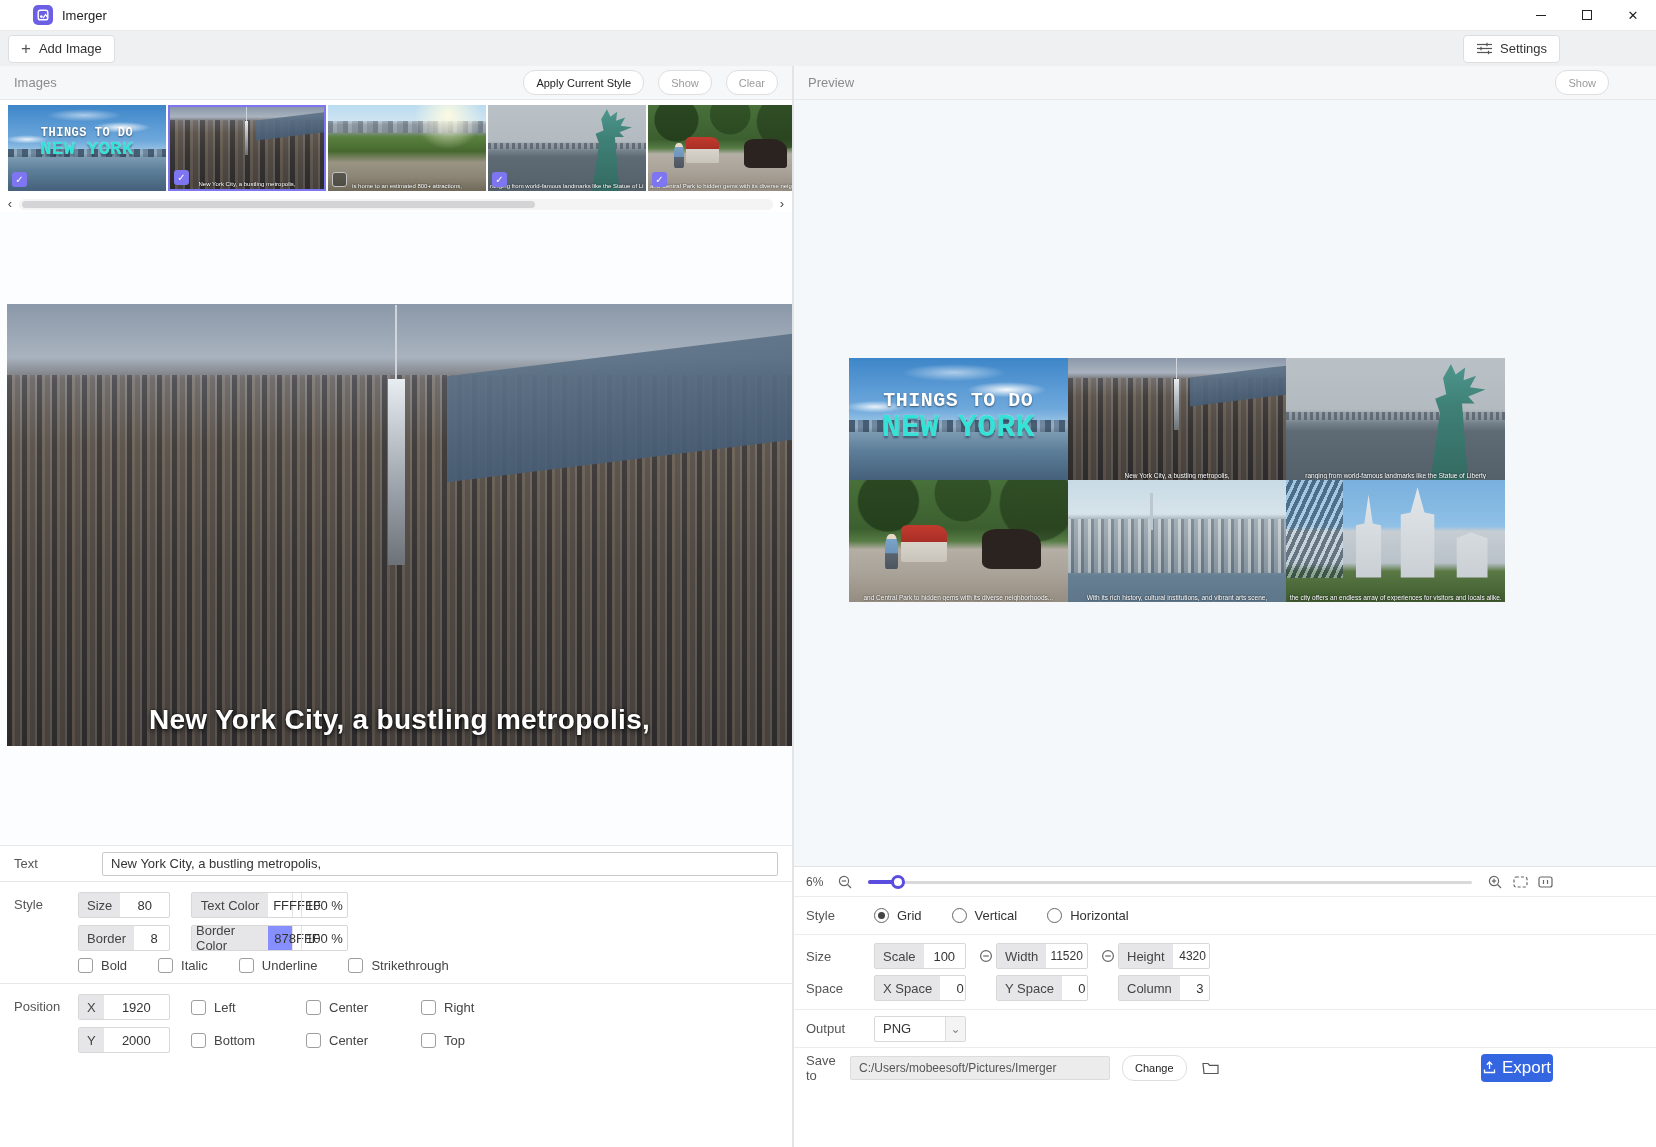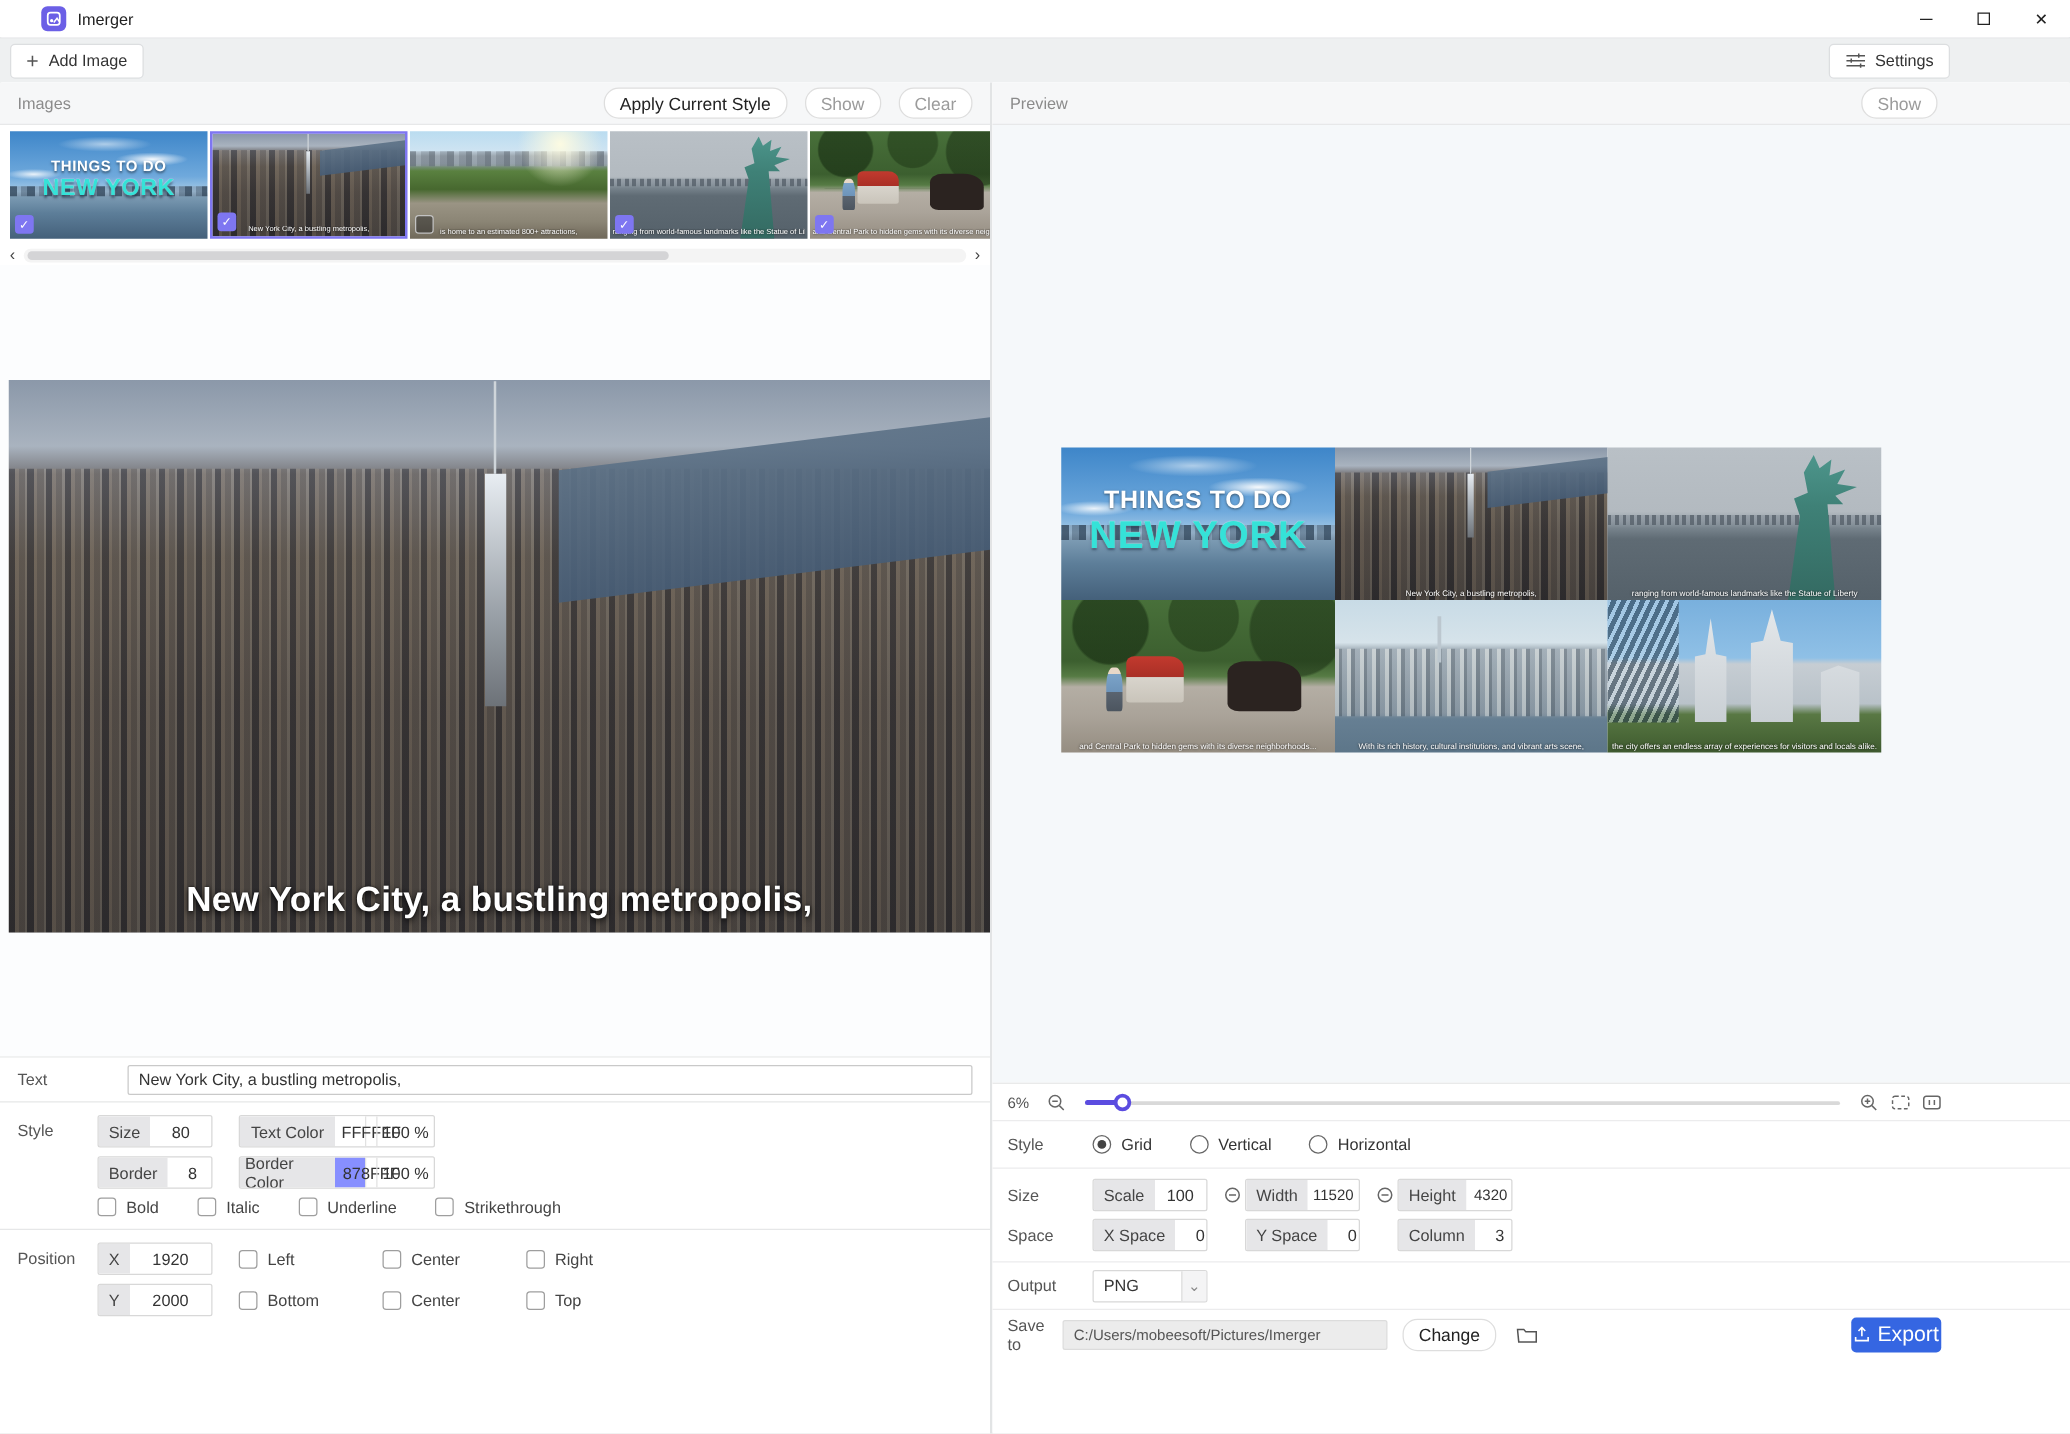--- a/index.html
+++ b/index.html
@@ -22,21 +22,21 @@
   .toolbar .spacer { flex:1; }
 
   
   .main { flex:1; display:flex; min-height:0; }
   .left-panel { width:794px; flex:none; border-right:2px solid #e2e4e5; display:flex; flex-direction:column; background:#fff; }
   .right-panel { flex:1; display:flex; flex-direction:column; background:#fff; }
 
   .panel-header { height:34px; background:#f6f7f8; border-bottom:1px solid #e7e8e9; display:flex; align-items:center; padding:0 14px; flex:none; }
   .panel-title { font-size:13px; color:#8b8b8b; }
   .panel-header .spacer { flex:1; }
-  .hbtn { background:#fff; border:1px solid #dedede; border-radius:12px; height:25px; display:inline-flex; align-items:center; padding:0 12px; font-size:14px; }
+  .hbtn { background:#fff; border:1px solid #dedede; border-radius:12px; height:25px; display:inline-flex; align-items:center; padding:0 12px; font-size:11px; }
   .hbtn.dark { color:#222; }
   .hbtn.muted { color:#9b9b9b; }
   .mr14 { margin-right:14px; }
 
   
   .thumb-strip { height:96px; padding:5px 0 5px 8px; display:flex; gap:2px; overflow:hidden; flex:none; }
   .thumb { width:158px; height:86px; flex:none; position:relative; overflow:hidden; background:#888; }
   .thumb.selected { border:2px solid #7e76f1; }
   .thumb-check { position:absolute; left:4px; bottom:4px; width:15px; height:15px; border-radius:3px; display:flex; align-items:center; justify-content:center; z-index:5; }
   .thumb-check.checked { background:#7e76f1; color:#fff; font-size:10px; }
@@ -120,21 +120,21 @@
 
   
   .pic { position:relative; overflow:hidden; }
   .pic-titlecard { background:linear-gradient(180deg,#3e86c9 0%,#6fa9dc 42%,#a5cae6 56%,#7d9cb4 60%,#5d7e99 76%,#44607a 100%); }
   .pic-titlecard::before { content:""; position:absolute; left:0; right:0; top:51%; height:10%; z-index:1;
     background:repeating-linear-gradient(90deg, rgba(55,75,95,.85) 0 6px, rgba(130,150,170,.55) 6px 9px, rgba(90,110,130,.7) 9px 14px); }
   .pic-titlecard::after { content:""; position:absolute; inset:0; z-index:2;
     background:radial-gradient(ellipse 26% 9% at 72% 26%, rgba(255,255,255,.95), transparent 70%),
                radial-gradient(ellipse 20% 7% at 12% 40%, rgba(255,255,255,.85), transparent 70%),
                radial-gradient(ellipse 34% 10% at 48% 12%, rgba(255,255,255,.55), transparent 70%); }
-  .tc-text { position:absolute; left:0; right:0; top:26%; text-align:center; z-index:3; line-height:1.08; }
+  .tc-text { position:absolute; left:0; right:0; top:26%; text-align:center; z-index:3; line-height:1.08;font-family:Liberation Mono, monospace; }
   .tc-line1 { font-size:1em; font-weight:700; color:#fff; letter-spacing:.5px; text-shadow:0 1px 2px rgba(0,0,0,.5); }
   .tc-line2 { font-size:1.55em; font-weight:800; color:#35e2d8; letter-spacing:.5px; text-shadow:0 2px 2px rgba(20,40,60,.55), 0 0 1px #fff; }
 
   .pic-aerial { background:linear-gradient(180deg,#8b98a9 0%,#a9b3bf 12%,#7a7a7e 17%,#5e5852 32%,#4a4542 58%,#3a3736 100%); }
   .pic-aerial::before { content:""; position:absolute; left:0; right:0; top:16%; bottom:0; z-index:1;
     background:repeating-linear-gradient(90deg, rgba(22,22,28,.38) 0 5px, rgba(160,140,115,.28) 5px 8px, rgba(95,85,75,.32) 8px 13px, rgba(205,190,165,.2) 13px 15px); }
   .pic-aerial::after { content:""; position:absolute; top:11%; right:-4%; width:48%; height:24%; z-index:2;
     background:linear-gradient(180deg,#5d7287,#475d76); transform:skewY(-7deg); opacity:.92; }
   .spire { position:absolute; left:48.5%; top:17%; width:2.2%; height:42%; z-index:3;
     background:linear-gradient(180deg,#e8edf2,#9aa1a8 60%,#6d7278); }
@@ -386,21 +386,21 @@
                 <span>Top</span>
               </span>
           </div>
         </div>
       </div>
 
     </div>
 
     <div class="right-panel">
 
-      <div class="panel-header" style="padding-right:106px;">
+      <div class="panel-header" style="padding-right:47px;">
         <span class="panel-title">Preview</span>
         <span class="spacer"></span>
         <button class="hbtn muted">Show</button>
       </div>
 
       <div class="preview-canvas">
         <div class="preview-grid">
           <div class="pcell pic pic-titlecard f20">
             <div class="tc-text">
               <div class="tc-line1">THINGS TO DO</div>

